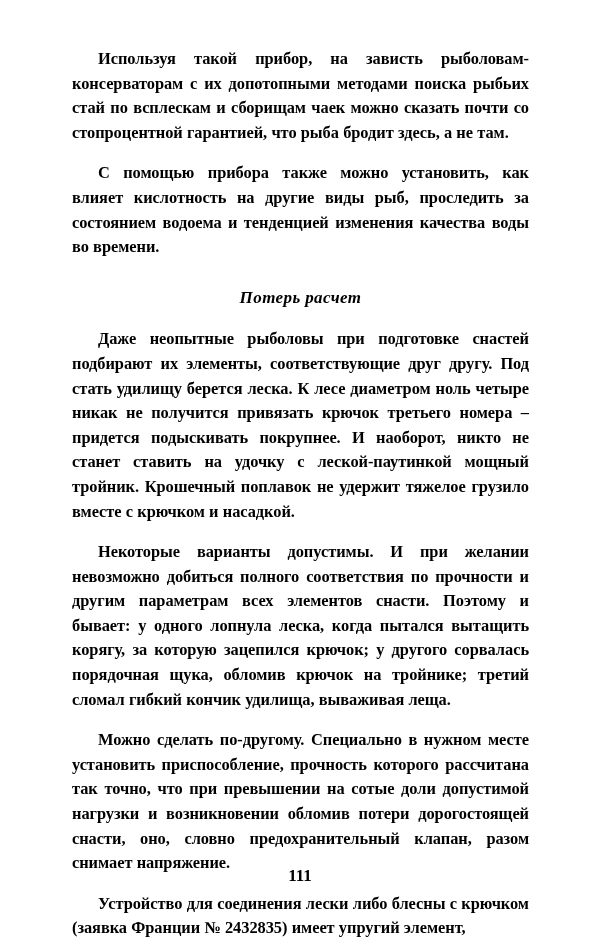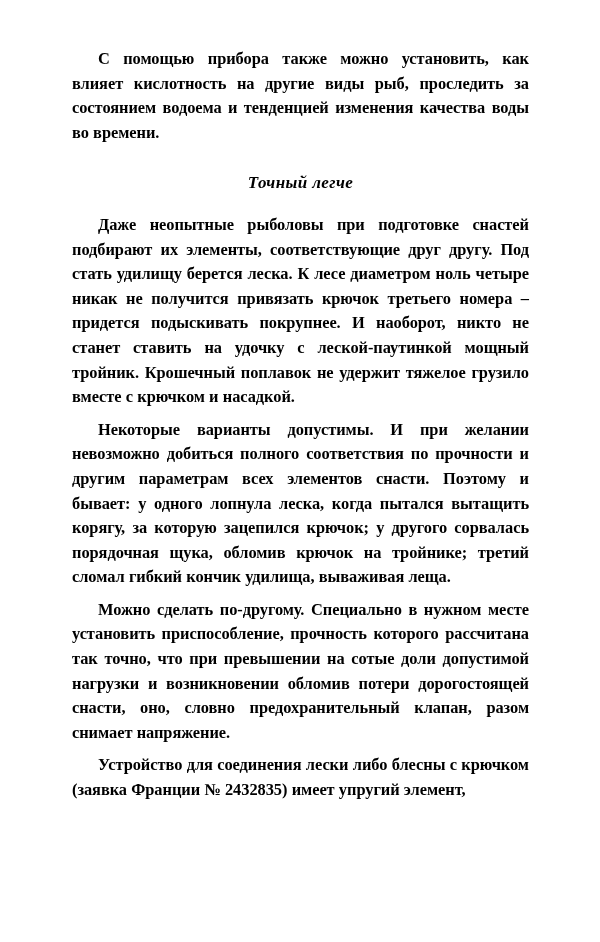--- a/index.html
+++ b/index.html
@@ -41,21 +41,21 @@
     text-indent: 26px;
     font-size: 16.4px;
     line-height: 24.6px;
     font-weight: 700;
     letter-spacing: -0.05px;
     word-spacing: 0.2px;
     hyphens: manual;
   }
 
   .para + .para {
-    margin-top: 8px;
+    margin-top: 16px;
   }
 
   .section-heading {
     margin: 0;
     text-align: center;
     font-size: 17px;
     font-weight: 700;
     font-style: italic;
     line-height: 24.6px;
     padding-top: 26px;
@@ -75,30 +75,32 @@
     font-family: "Liberation Serif", "DejaVu Serif", serif;
   }
 </style>
 </head>
 <body>
 
 <div class="page">
 
   <div class="text-block">
 
+    <p class="para">Используя такой прибор, на зависть рыболовам-консерваторам с их допотопными методами поиска рыбьих стай по всплескам и сборищам чаек можно сказать почти со стопроцентной гарантией, что рыба бродит здесь, а не там.</p>
 
     <p class="para">С помощью прибора также можно установить, как влияет кислотность на другие виды рыб, проследить за состоянием водоема и тенденцией изменения качества воды во времени.</p>
 
-    <h2 class="section-heading">Точный легче</h2>
+    <h2 class="section-heading">Потерь расчет</h2>
 
     <p class="para">Даже неопытные рыболовы при подготовке снастей подбирают их элементы, соответствующие друг другу. Под стать удилищу берется леска. К лесе диаметром ноль четыре никак не получится привязать крючок третьего номера – придется подыскивать покрупнее. И наоборот, никто не станет ставить на удочку с леской-паутинкой мощный тройник. Крошечный поплавок не удержит тяжелое грузило вместе с крючком и насадкой.</p>
 
     <p class="para">Некоторые варианты допустимы. И при желании невозможно добиться полного соответствия по прочности и другим параметрам всех элементов снасти. Поэтому и бывает: у одного лопнула леска, когда пытался вытащить корягу, за которую зацепился крючок; у другого сорвалась порядочная щука, обломив крючок на тройнике; третий сломал гибкий кончик удилища, вываживая леща.</p>
 
 
     <p class="para">Можно сделать по-другому. Специально в нужном месте установить приспособление, прочность которого рассчитана так точно, что при превышении на сотые доли допустимой нагрузки и возникновении обломив потери дорогостоящей снасти, оно, словно предохранительный клапан, разом снимает напряжение.</p>
 
     <p class="para">Устройство для соединения лески либо блесны с крючком (заявка Франции № 2432835) имеет упругий элемент,</p>
 
   </div>
 
+  <div class="page-number">111</div>
 
 </div>
 
 </body></html>

